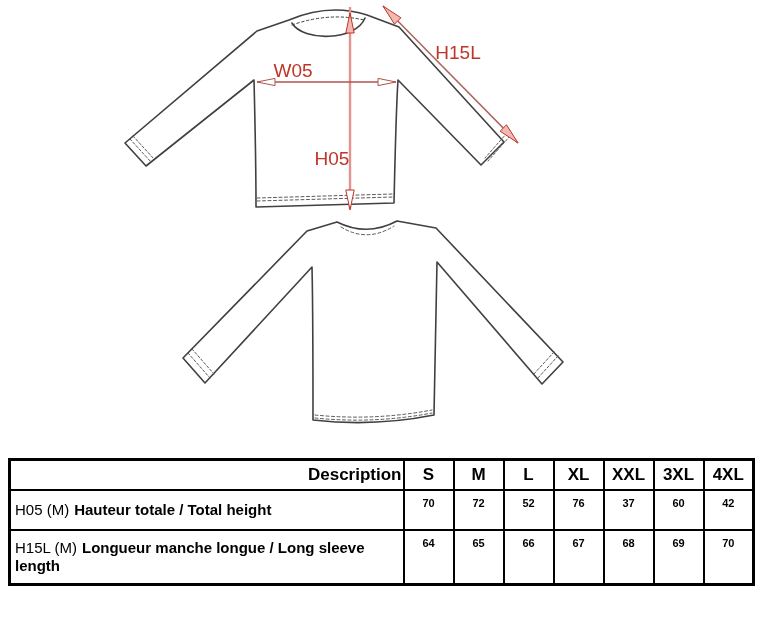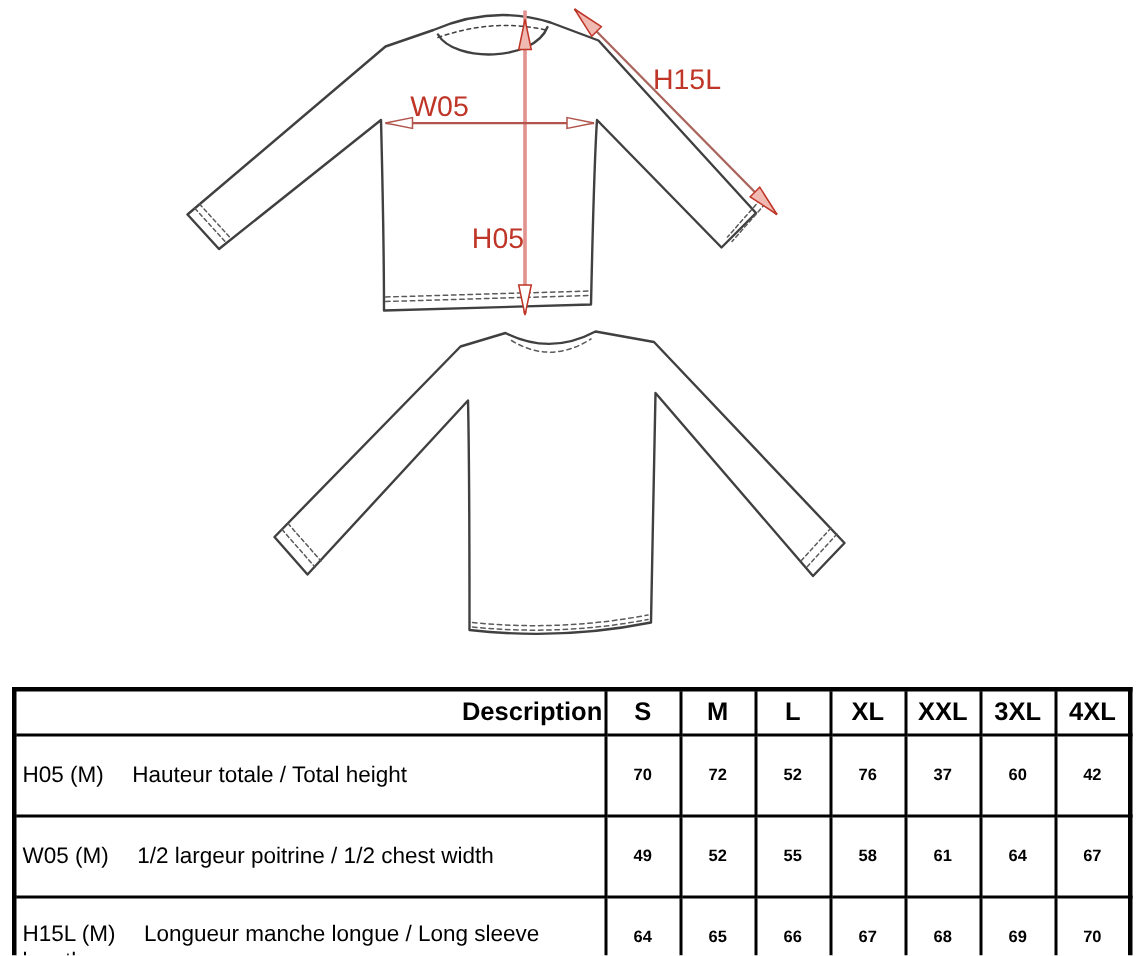--- a/index.html
+++ b/index.html
@@ -23,24 +23,24 @@
 
   th.title   { height:23px; font-size:16px; font-weight:bold; text-align:center; }
   th.desc-h  { height:26px; font-size:17px; font-weight:bold; text-align:right; }
   th.size-h  { height:26px; font-size:17px; font-weight:bold; text-align:center; padding:0 1px; }
 
   td.desc {
     font-size:15px; text-align:left; vertical-align:middle;
     padding:2px 3px 2px 4px; line-height:1.18;
   }
   td.desc .code { font-weight:normal; }
-  td.desc .lbl  { font-weight:normal; margin-left:19px; }
+  td.desc .lbl  { font-weight:bold; margin-left:5px; }
   td.val {
     font-size:11px; font-weight:bold; text-align:center;
-    vertical-align:top; padding-top:20px;
+    vertical-align:top; padding-top:6px;
   }
   tr.r1 td { height:31px; }
   tr.r2 td { height:31px; }
   tr.r3 td { height:45px; }
 </style>
 </head>
 <body>
 
 <div class="canvas">
 
@@ -130,32 +130,20 @@
           <span class="code">H05 (M)</span><span class="lbl">Hauteur totale / Total height</span>
         </td>
         <td class="val">70</td>
         <td class="val">72</td>
         <td class="val">52</td>
         <td class="val">76</td>
         <td class="val">37</td>
         <td class="val">60</td>
         <td class="val">42</td>
       </tr>
-      <tr class="r2">
-        <td class="desc">
-          <span class="code">W05 (M)</span><span class="lbl">1/2 largeur poitrine / 1/2 chest width</span>
-        </td>
-        <td class="val">49</td>
-        <td class="val">52</td>
-        <td class="val">55</td>
-        <td class="val">58</td>
-        <td class="val">61</td>
-        <td class="val">64</td>
-        <td class="val">67</td>
-      </tr>
       <tr class="r3">
         <td class="desc">
           <span class="code">H15L (M)</span><span class="lbl">Longueur manche longue / Long sleeve length</span>
         </td>
         <td class="val">64</td>
         <td class="val">65</td>
         <td class="val">66</td>
         <td class="val">67</td>
         <td class="val">68</td>
         <td class="val">69</td>

